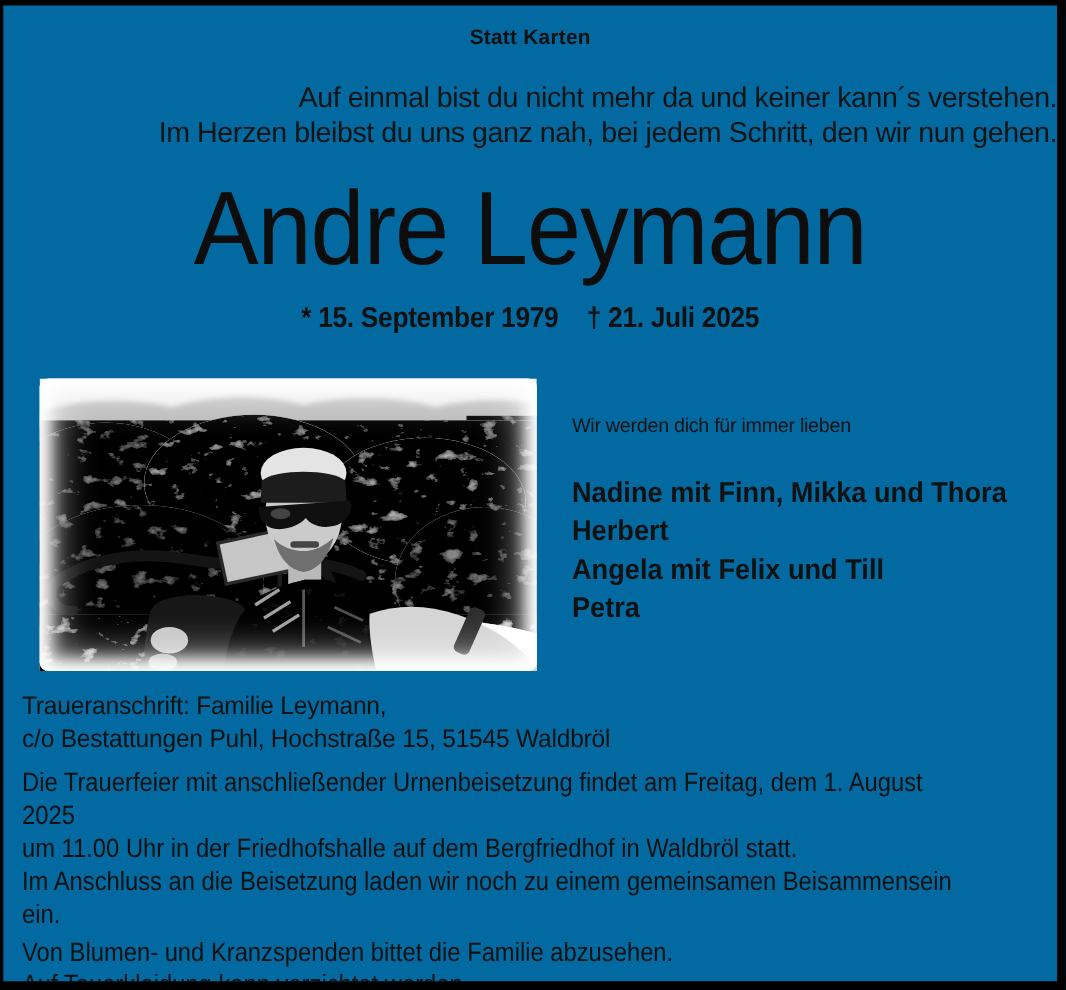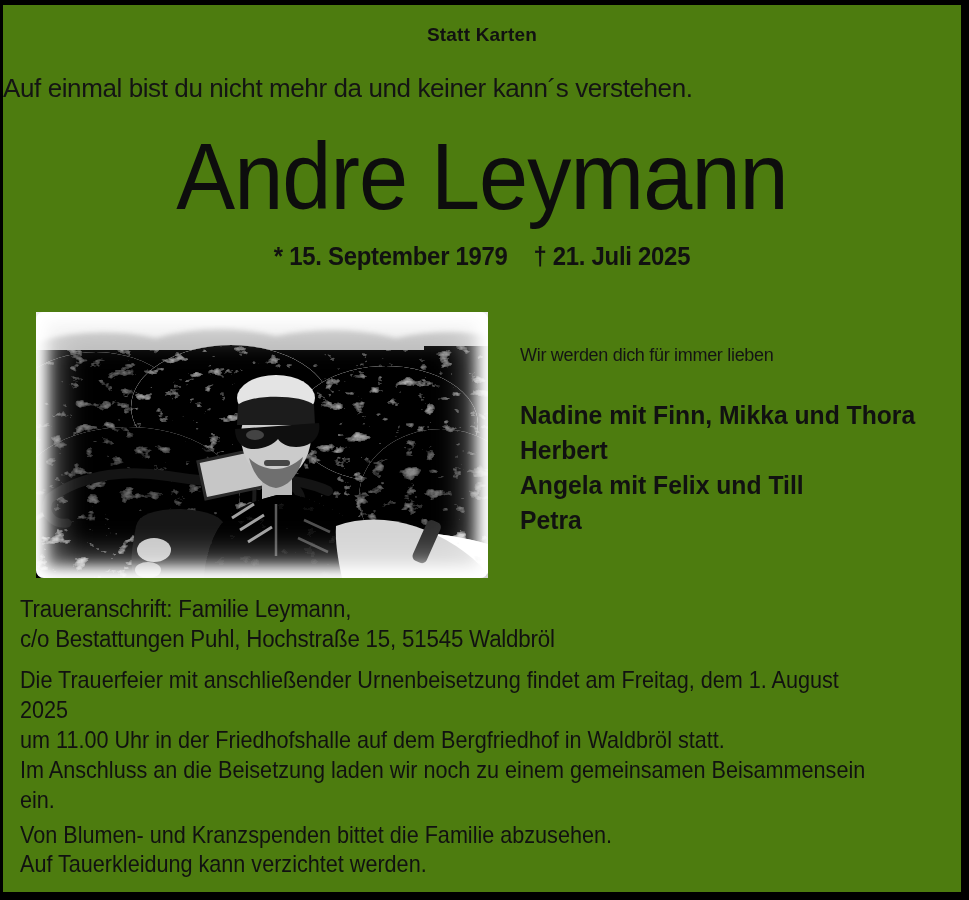--- a/index.html
+++ b/index.html
@@ -3,37 +3,37 @@
 <meta charset="utf-8">
 <style>
   html, body { margin: 0; padding: 0; background: #ffffff; }
   .sheet {
     box-sizing: border-box;
     width: 969px;
     height: 900px;
     border-style: solid;
     border-color: #000000;
     border-width: 5px 8px 8px 3px;
-    background: #4d7c0f;
+    background: #0369a1;
     color: #111111;
     font-family: "Liberation Sans", sans-serif;
     overflow: hidden;
   }
   .inner { position: relative; width: 100%; height: 100%; }
 
   .pre-header {
     margin-top: 19px;
     text-align: center;
     font-size: 19px;
     font-weight: 700;
     letter-spacing: 0.2px;
   }
   .epigraph {
     margin-top: 26px;
-    text-align: left;
+    text-align: right;
     font-size: 26px;
     letter-spacing: -0.4px;
     line-height: 32px;
     color: #141414;
   }
   .name {
     margin: 22px 0 0 0;
     text-align: center;
     font-size: 95px;
     font-weight: 400;
@@ -98,20 +98,21 @@
 </head>
 <body>
 
 <div class="sheet">
   <div class="inner">
 
     <div class="pre-header">Statt Karten</div>
 
     <div class="epigraph">
       <div>Auf einmal bist du nicht mehr da und keiner kann´s verstehen.</div>
+      <div>Im Herzen bleibst du uns ganz nah, bei jedem Schritt, den wir nun gehen.</div>
     </div>
 
     <h1 class="name">Andre Leymann</h1>
 
     <div class="dates">
       <span class="birth">* 15. September 1979</span><span class="death">† 21. Juli 2025</span>
     </div>
 
     <div class="middle">
 

